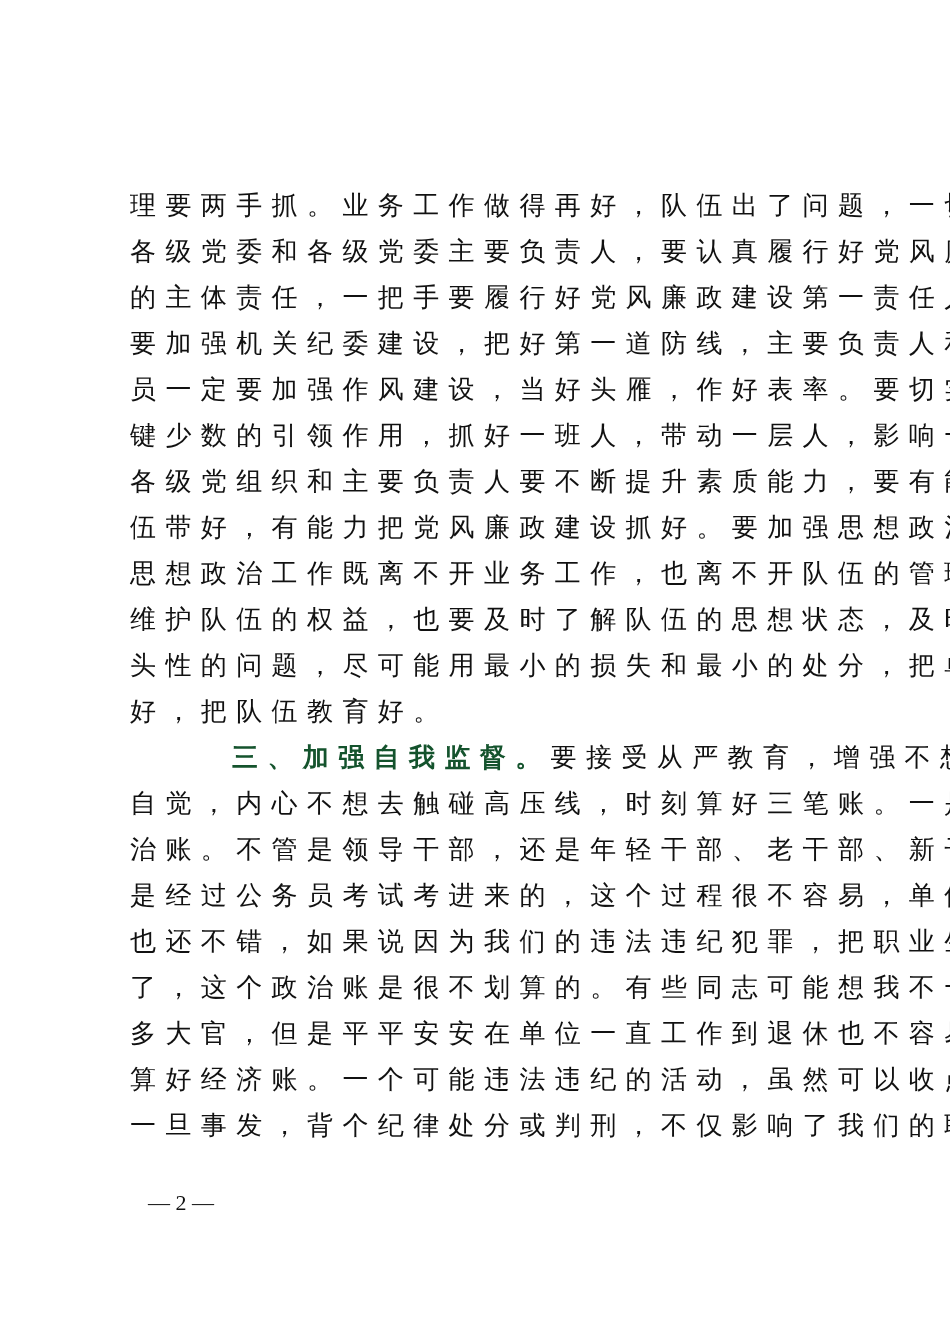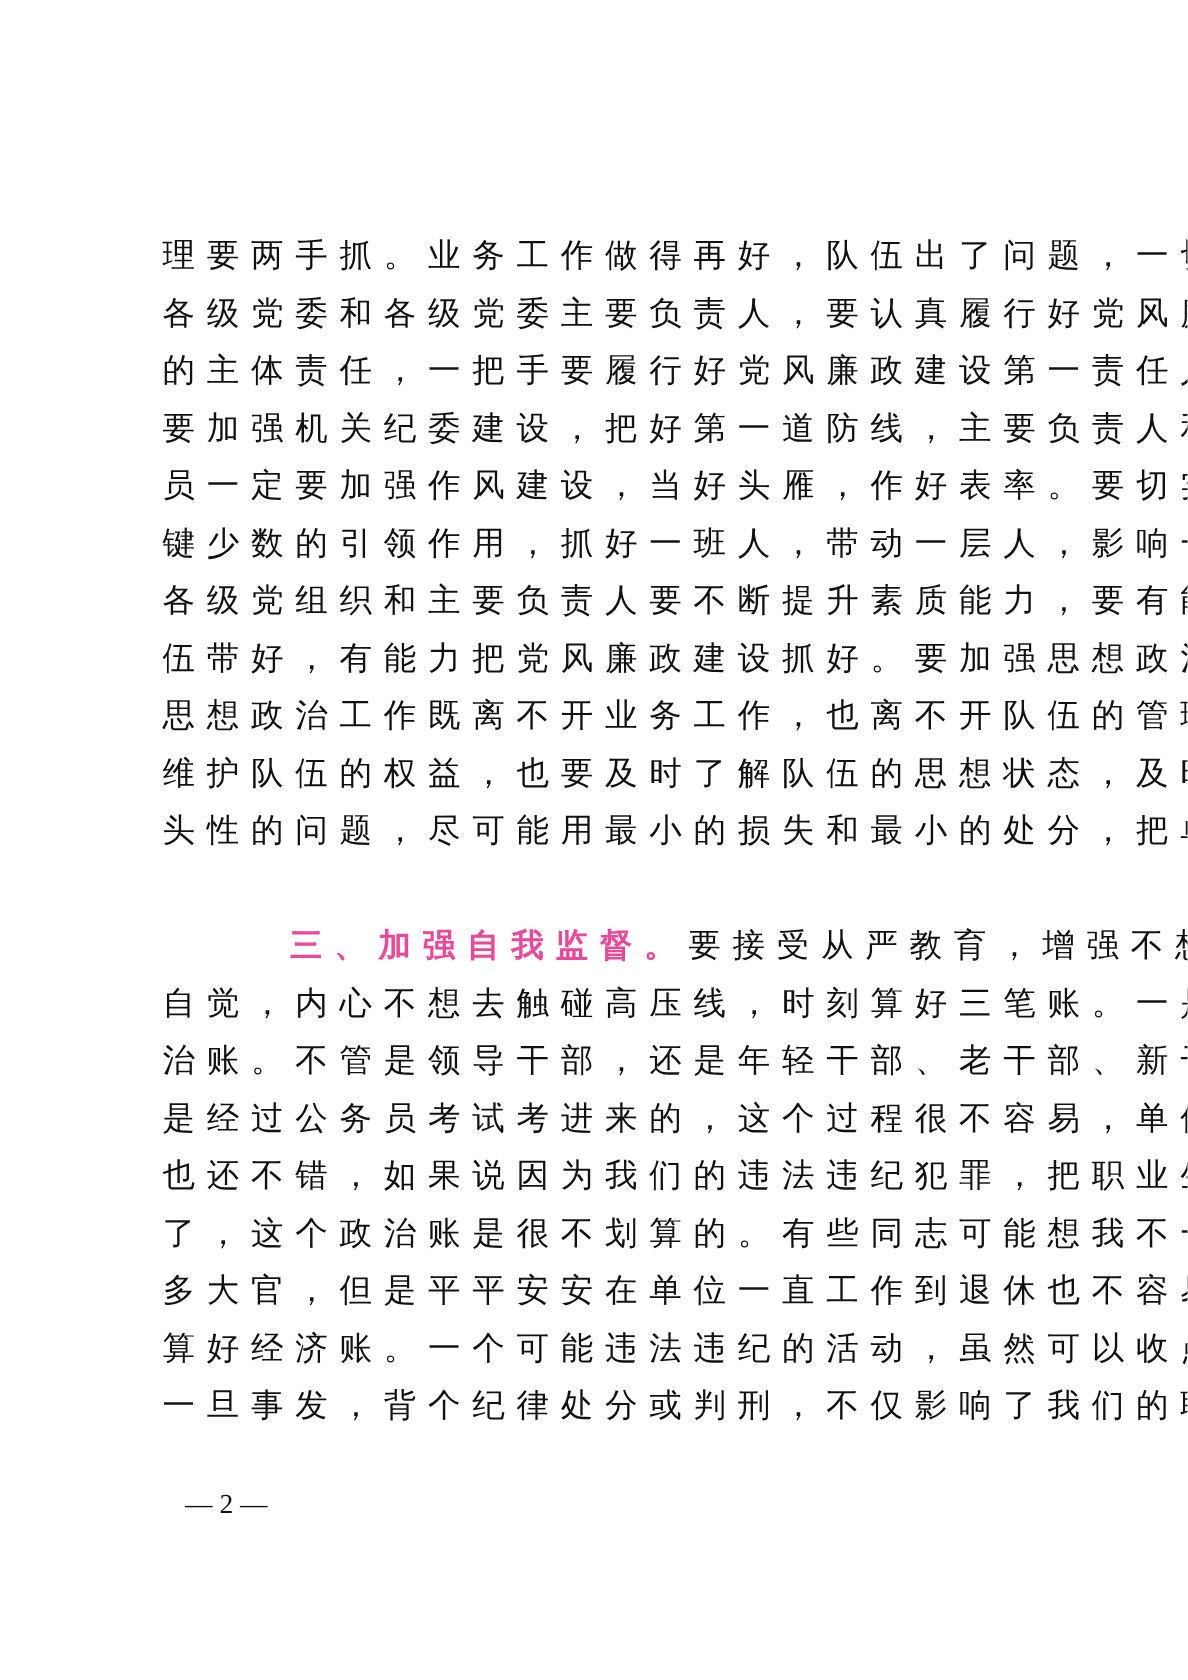--- a/index.html
+++ b/index.html
@@ -4,41 +4,42 @@
 <style>
   html, body { margin: 0; padding: 0; background: #ffffff; }
   body { width: 950px; height: 1344px; position: relative; overflow: hidden; }
   .page { position: absolute; left: 0; top: 0; width: 950px; height: 1344px; background: #fff; }
   .line {
     position: absolute; left: 130px; width: 720px; height: 46px;
     font-family: "DejaVu Sans", sans-serif; font-size: 26px; line-height: 46px;
     color: #111; white-space: nowrap; letter-spacing: 9.4px;
   }
   .line.indent { left: 232px; }
-  .heading { font-weight: bold; color: #ec4899; }
+  .heading { font-weight: bold; color: #14532d; }
   .footer {
     position: absolute; left: 148px; top: 1190px;
     font-family: "Liberation Serif", serif; font-size: 22px; color: #111;
   }
 </style>
 </head>
 <body>
 
 <div class="page">
   <div class="line" style="top:182px">理要两手抓。业务工作做得再好，队伍出了问题，一切等于零。</div>
   <div class="line" style="top:228px">各级党委和各级党委主要负责人，要认真履行好党风廉政建设</div>
   <div class="line" style="top:274px">的主体责任，一把手要履行好党风廉政建设第一责任人责任。</div>
   <div class="line" style="top:320px">要加强机关纪委建设，把好第一道防线，主要负责人和班子成</div>
   <div class="line" style="top:366px">员一定要加强作风建设，当好头雁，作好表率。要切实发挥关</div>
   <div class="line" style="top:412px">键少数的引领作用，抓好一班人，带动一层人，影响一群人。</div>
   <div class="line" style="top:458px">各级党组织和主要负责人要不断提升素质能力，要有能力把队</div>
   <div class="line" style="top:504px">伍带好，有能力把党风廉政建设抓好。要加强思想政治工作，</div>
   <div class="line" style="top:550px">思想政治工作既离不开业务工作，也离不开队伍的管理，既要</div>
   <div class="line" style="top:596px">维护队伍的权益，也要及时了解队伍的思想状态，及时处置苗</div>
   <div class="line" style="top:642px">头性的问题，尽可能用最小的损失和最小的处分，把单位管理</div>
+  <div class="line" style="top:688px">好，把队伍教育好。</div>
 
   <div class="line indent" style="top:734px"><span class="heading">三、加强自我监督。</span><span>要接受从严教育，增强不想腐的</span></div>
   <div class="line" style="top:780px">自觉，内心不想去触碰高压线，时刻算好三笔账。一是算好政</div>
   <div class="line" style="top:826px">治账。不管是领导干部，还是年轻干部、老干部、新干部，都</div>
   <div class="line" style="top:872px">是经过公务员考试考进来的，这个过程很不容易，单位的待遇</div>
   <div class="line" style="top:918px">也还不错，如果说因为我们的违法违纪犯罪，把职业生涯中断</div>
   <div class="line" style="top:964px">了，这个政治账是很不划算的。有些同志可能想我不一定要当</div>
   <div class="line" style="top:1010px">多大官，但是平平安安在单位一直工作到退休也不容易。二是</div>
   <div class="line" style="top:1056px">算好经济账。一个可能违法违纪的活动，虽然可以收点钱，但</div>
   <div class="line" style="top:1102px">一旦事发，背个纪律处分或判刑，不仅影响了我们的职业生涯</div>

